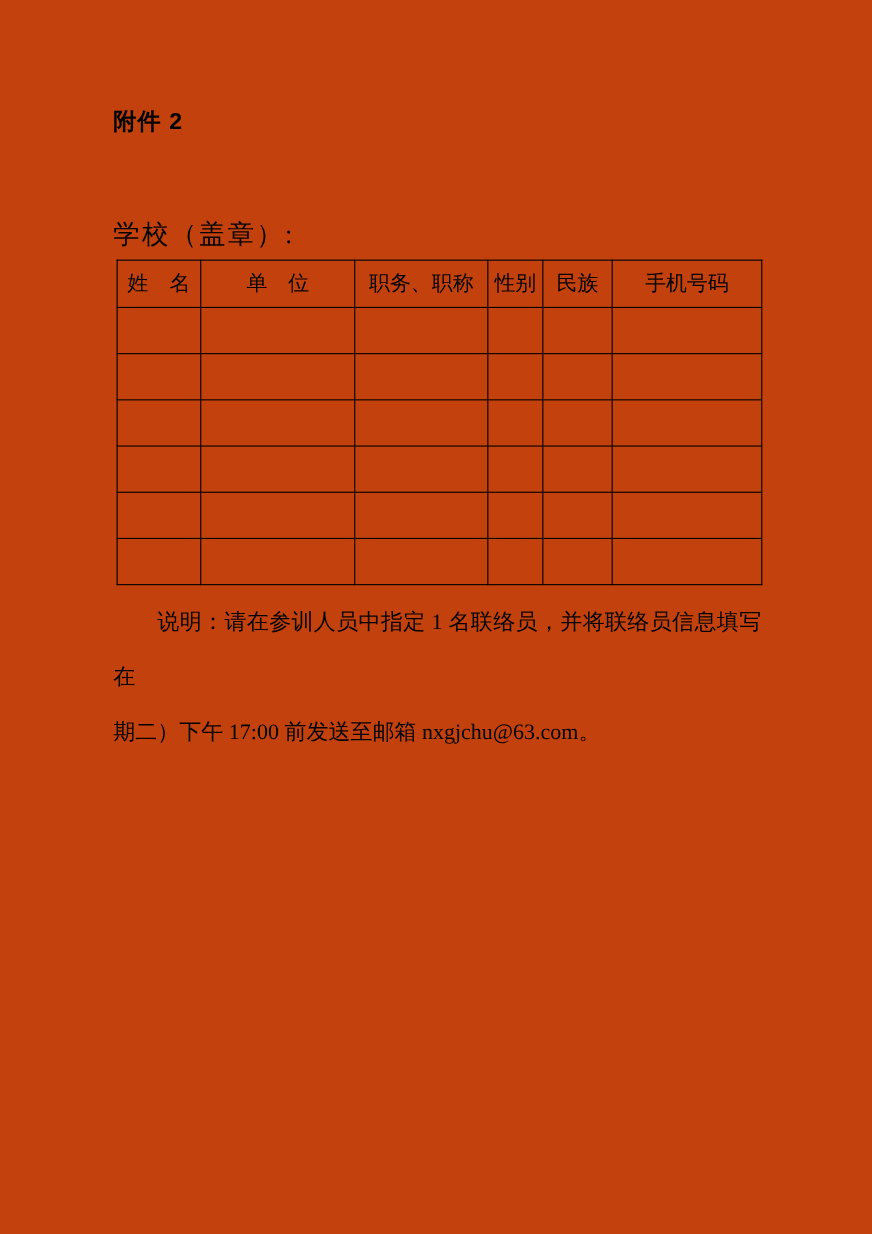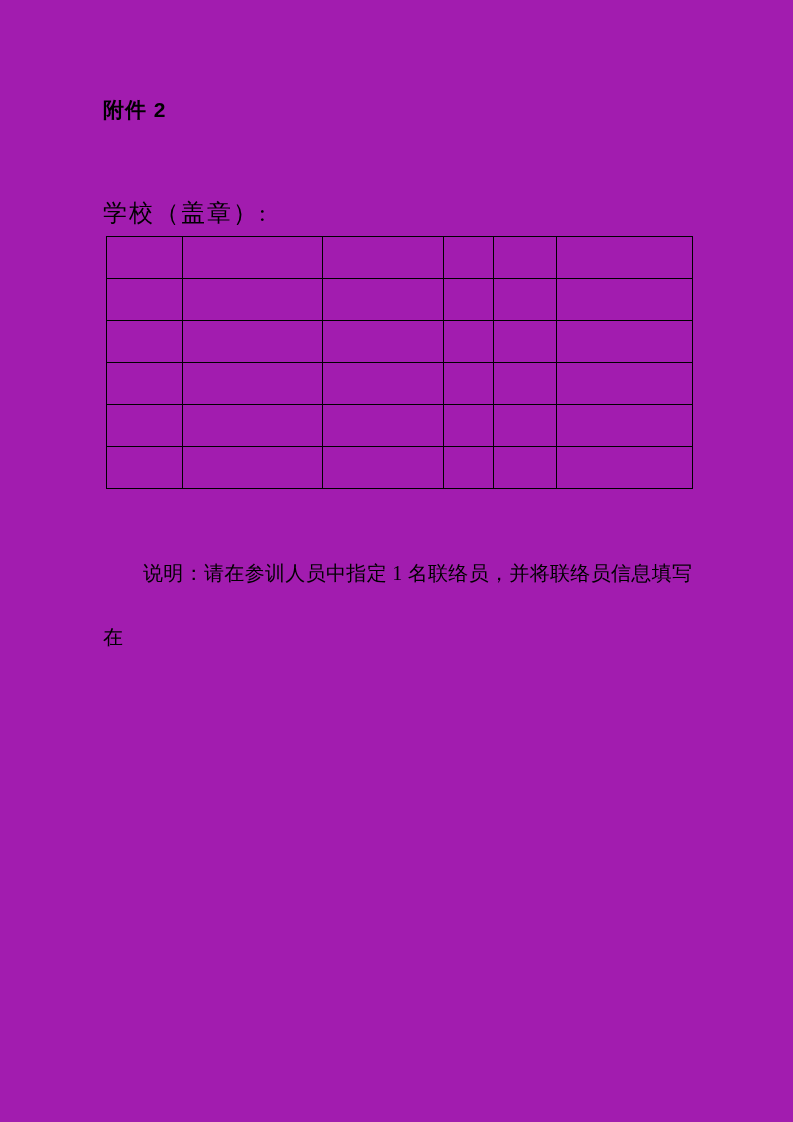--- a/index.html
+++ b/index.html
@@ -8,21 +8,21 @@
     position: relative;
     width: 793px;
     height: 1122px;
     font-family: "Liberation Serif", "DejaVu Serif", serif;
     color: #000000;
     overflow: hidden;
   }
   .page {
     position: absolute;
     inset: 0;
-    background: #a21caf;
+    background: #c2410c;
   }
   .attachment-label {
     position: absolute;
     left: 103px;
     top: 96px;
     font-family: "Liberation Sans", "DejaVu Sans", sans-serif;
     font-weight: 600;
     font-size: 21px;
     letter-spacing: 1px;
     white-space: nowrap;
@@ -66,21 +66,21 @@
     overflow: hidden;
   }
   table.roster tr.header-row { height: 43px; }
   table.roster tr.data-row   { height: 42px; }
   .note {
     position: absolute;
     left: 103px;
     top: 541px;
     width: 589px;
     font-size: 20px;
-    line-height: 64px;
+    line-height: 50px;
   }
   .note .note-line {
     white-space: nowrap;
   }
   .note .note-line.justified {
     white-space: normal;
     text-align: justify;
     text-align-last: justify;
   }
   .note .note-line.first {
@@ -100,20 +100,28 @@
   <table class="roster">
     <colgroup>
       <col style="width:76px">
       <col style="width:140px">
       <col style="width:121px">
       <col style="width:50px">
       <col style="width:63px">
       <col style="width:136px">
     </colgroup>
     <tbody>
+      <tr class="header-row">
+        <th>姓　名</th>
+        <th>单　位</th>
+        <th>职务、职称</th>
+        <th>性别</th>
+        <th>民族</th>
+        <th>手机号码</th>
+      </tr>
       <tr class="data-row">
         <td></td>
           <td></td>
           <td></td>
           <td></td>
           <td></td>
           <td></td>
       </tr>
       <tr class="data-row">
         <td></td>
@@ -153,15 +161,16 @@
           <td></td>
           <td></td>
           <td></td>
           <td></td>
       </tr>
     </tbody>
   </table>
 
   <div class="note">
     <div class="note-line justified first">说明：请在参训人员中指定 1 名联络员，并将联络员信息填写在</div>
+    <div class="note-line">期二）下午 17:00 前发送至邮箱 nxgjchu@63.com。</div>
   </div>
 
 </div>
 
 </body></html>

